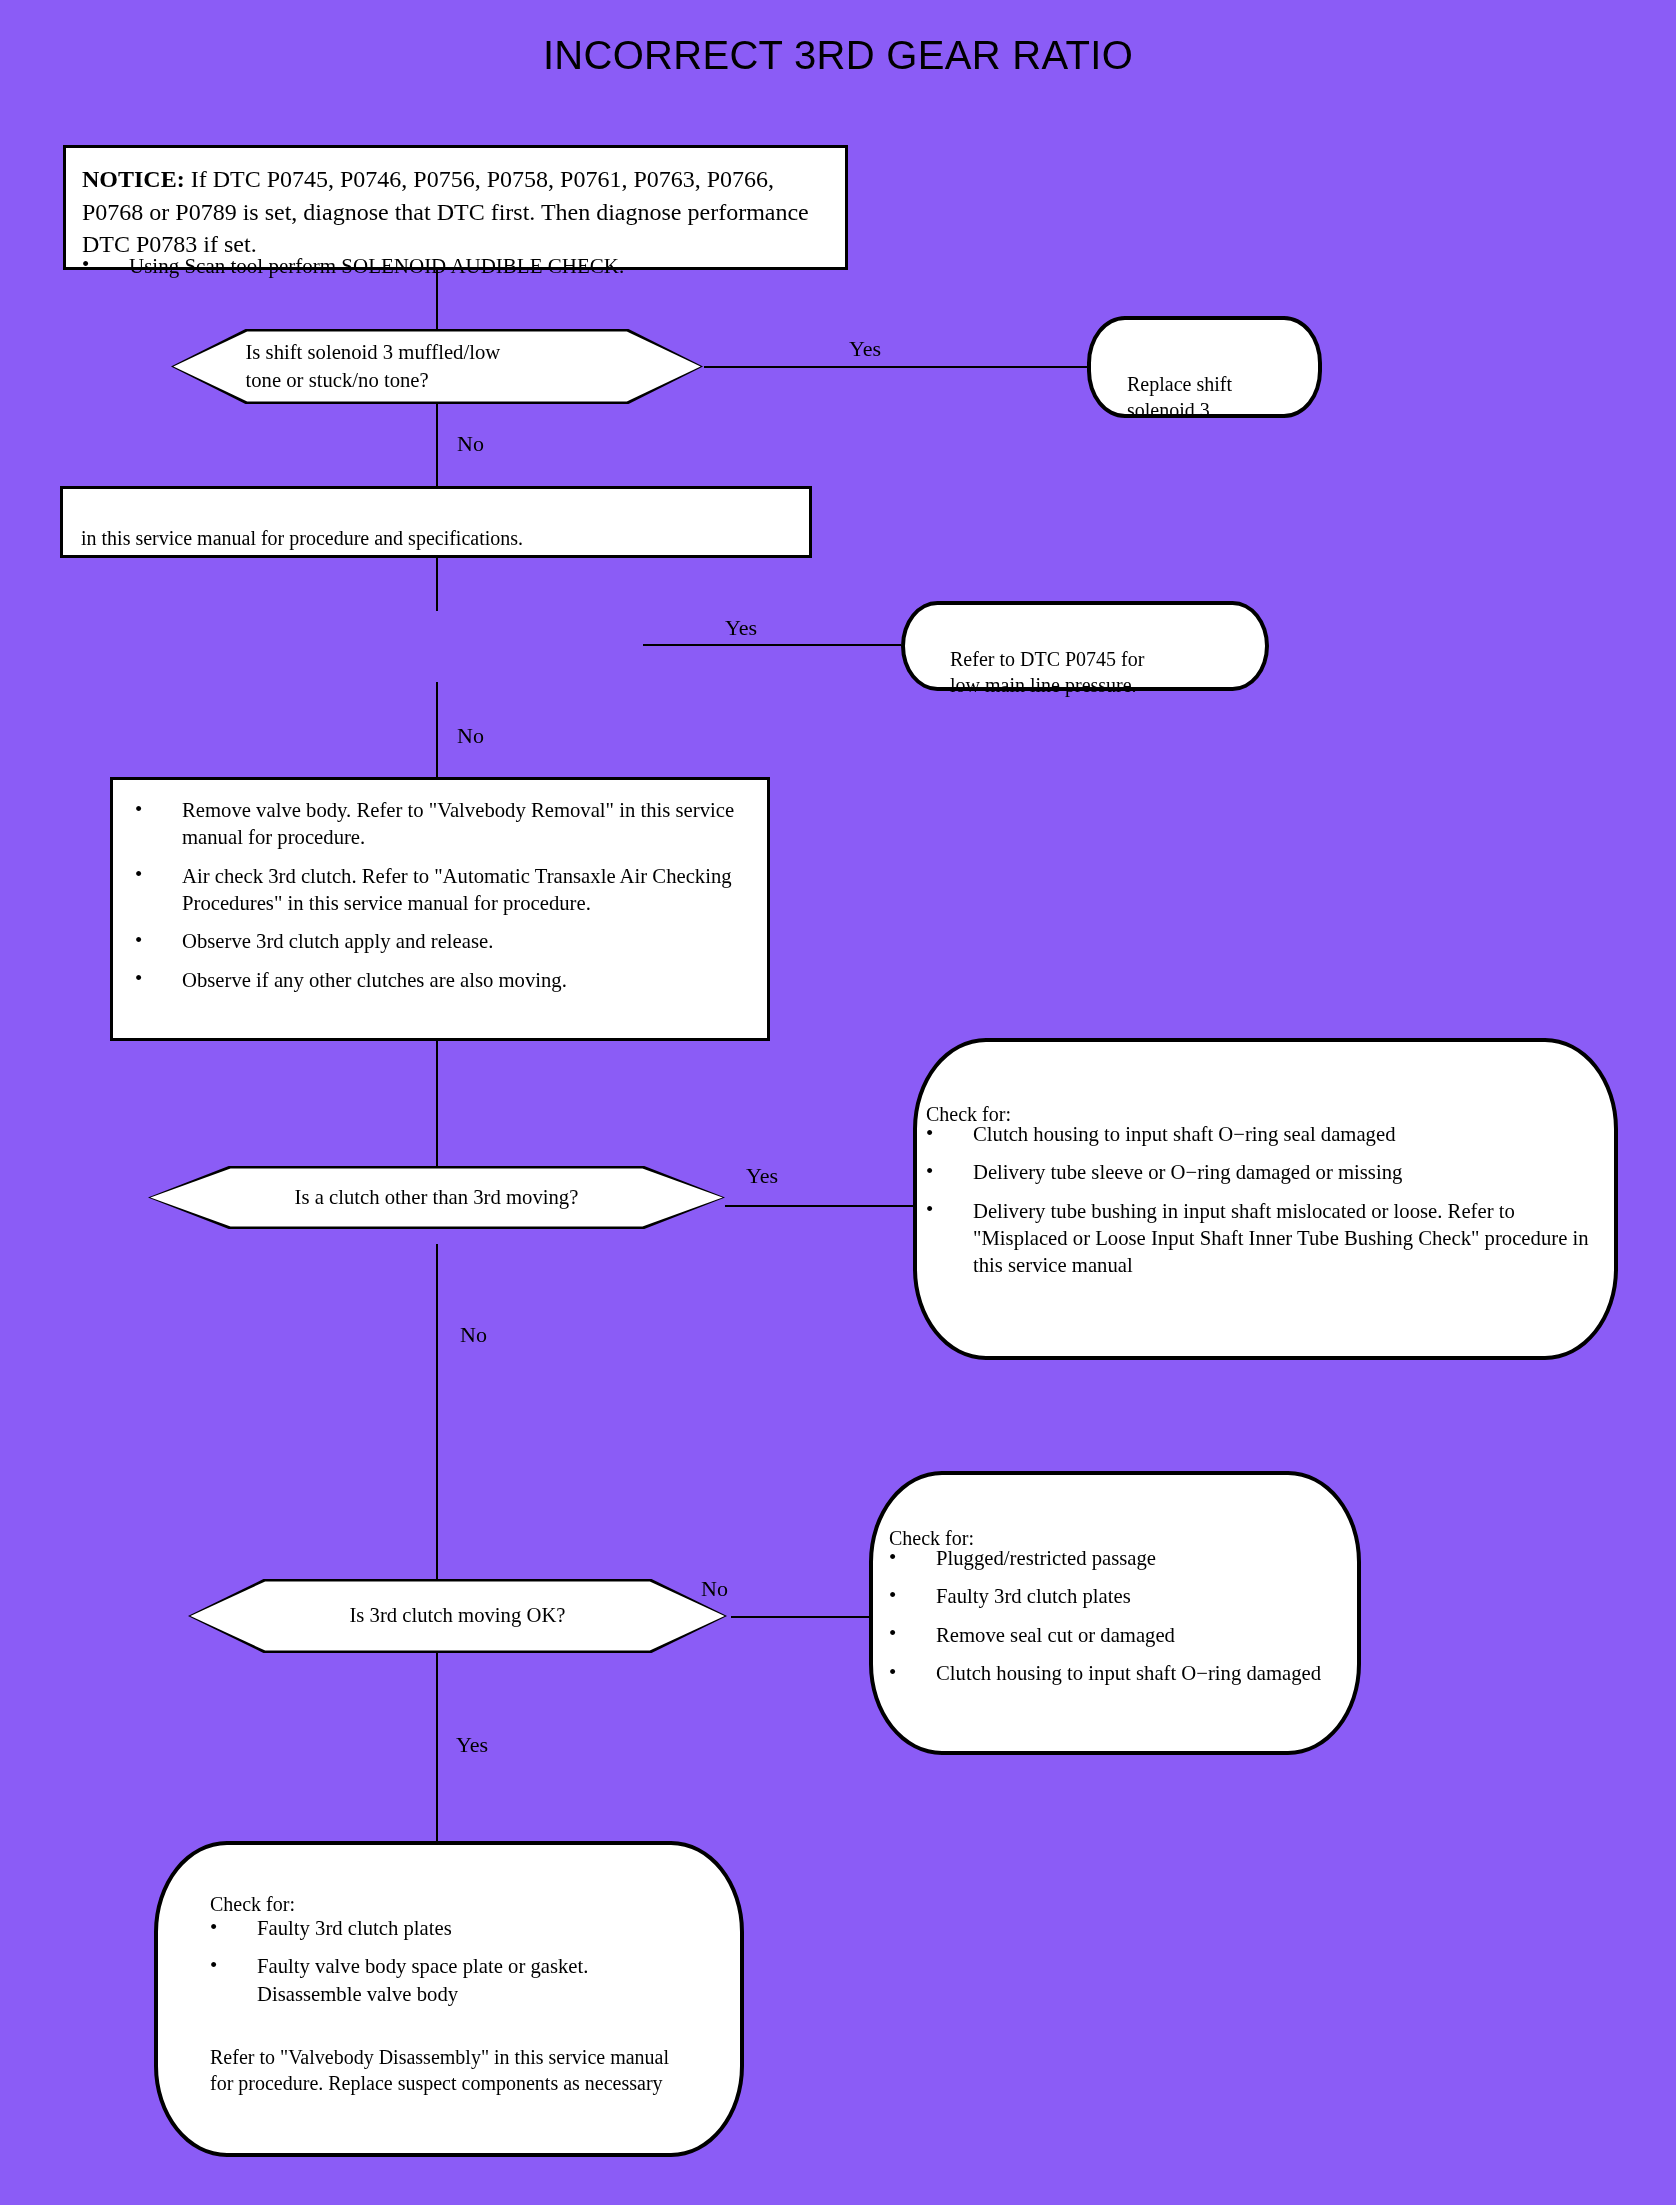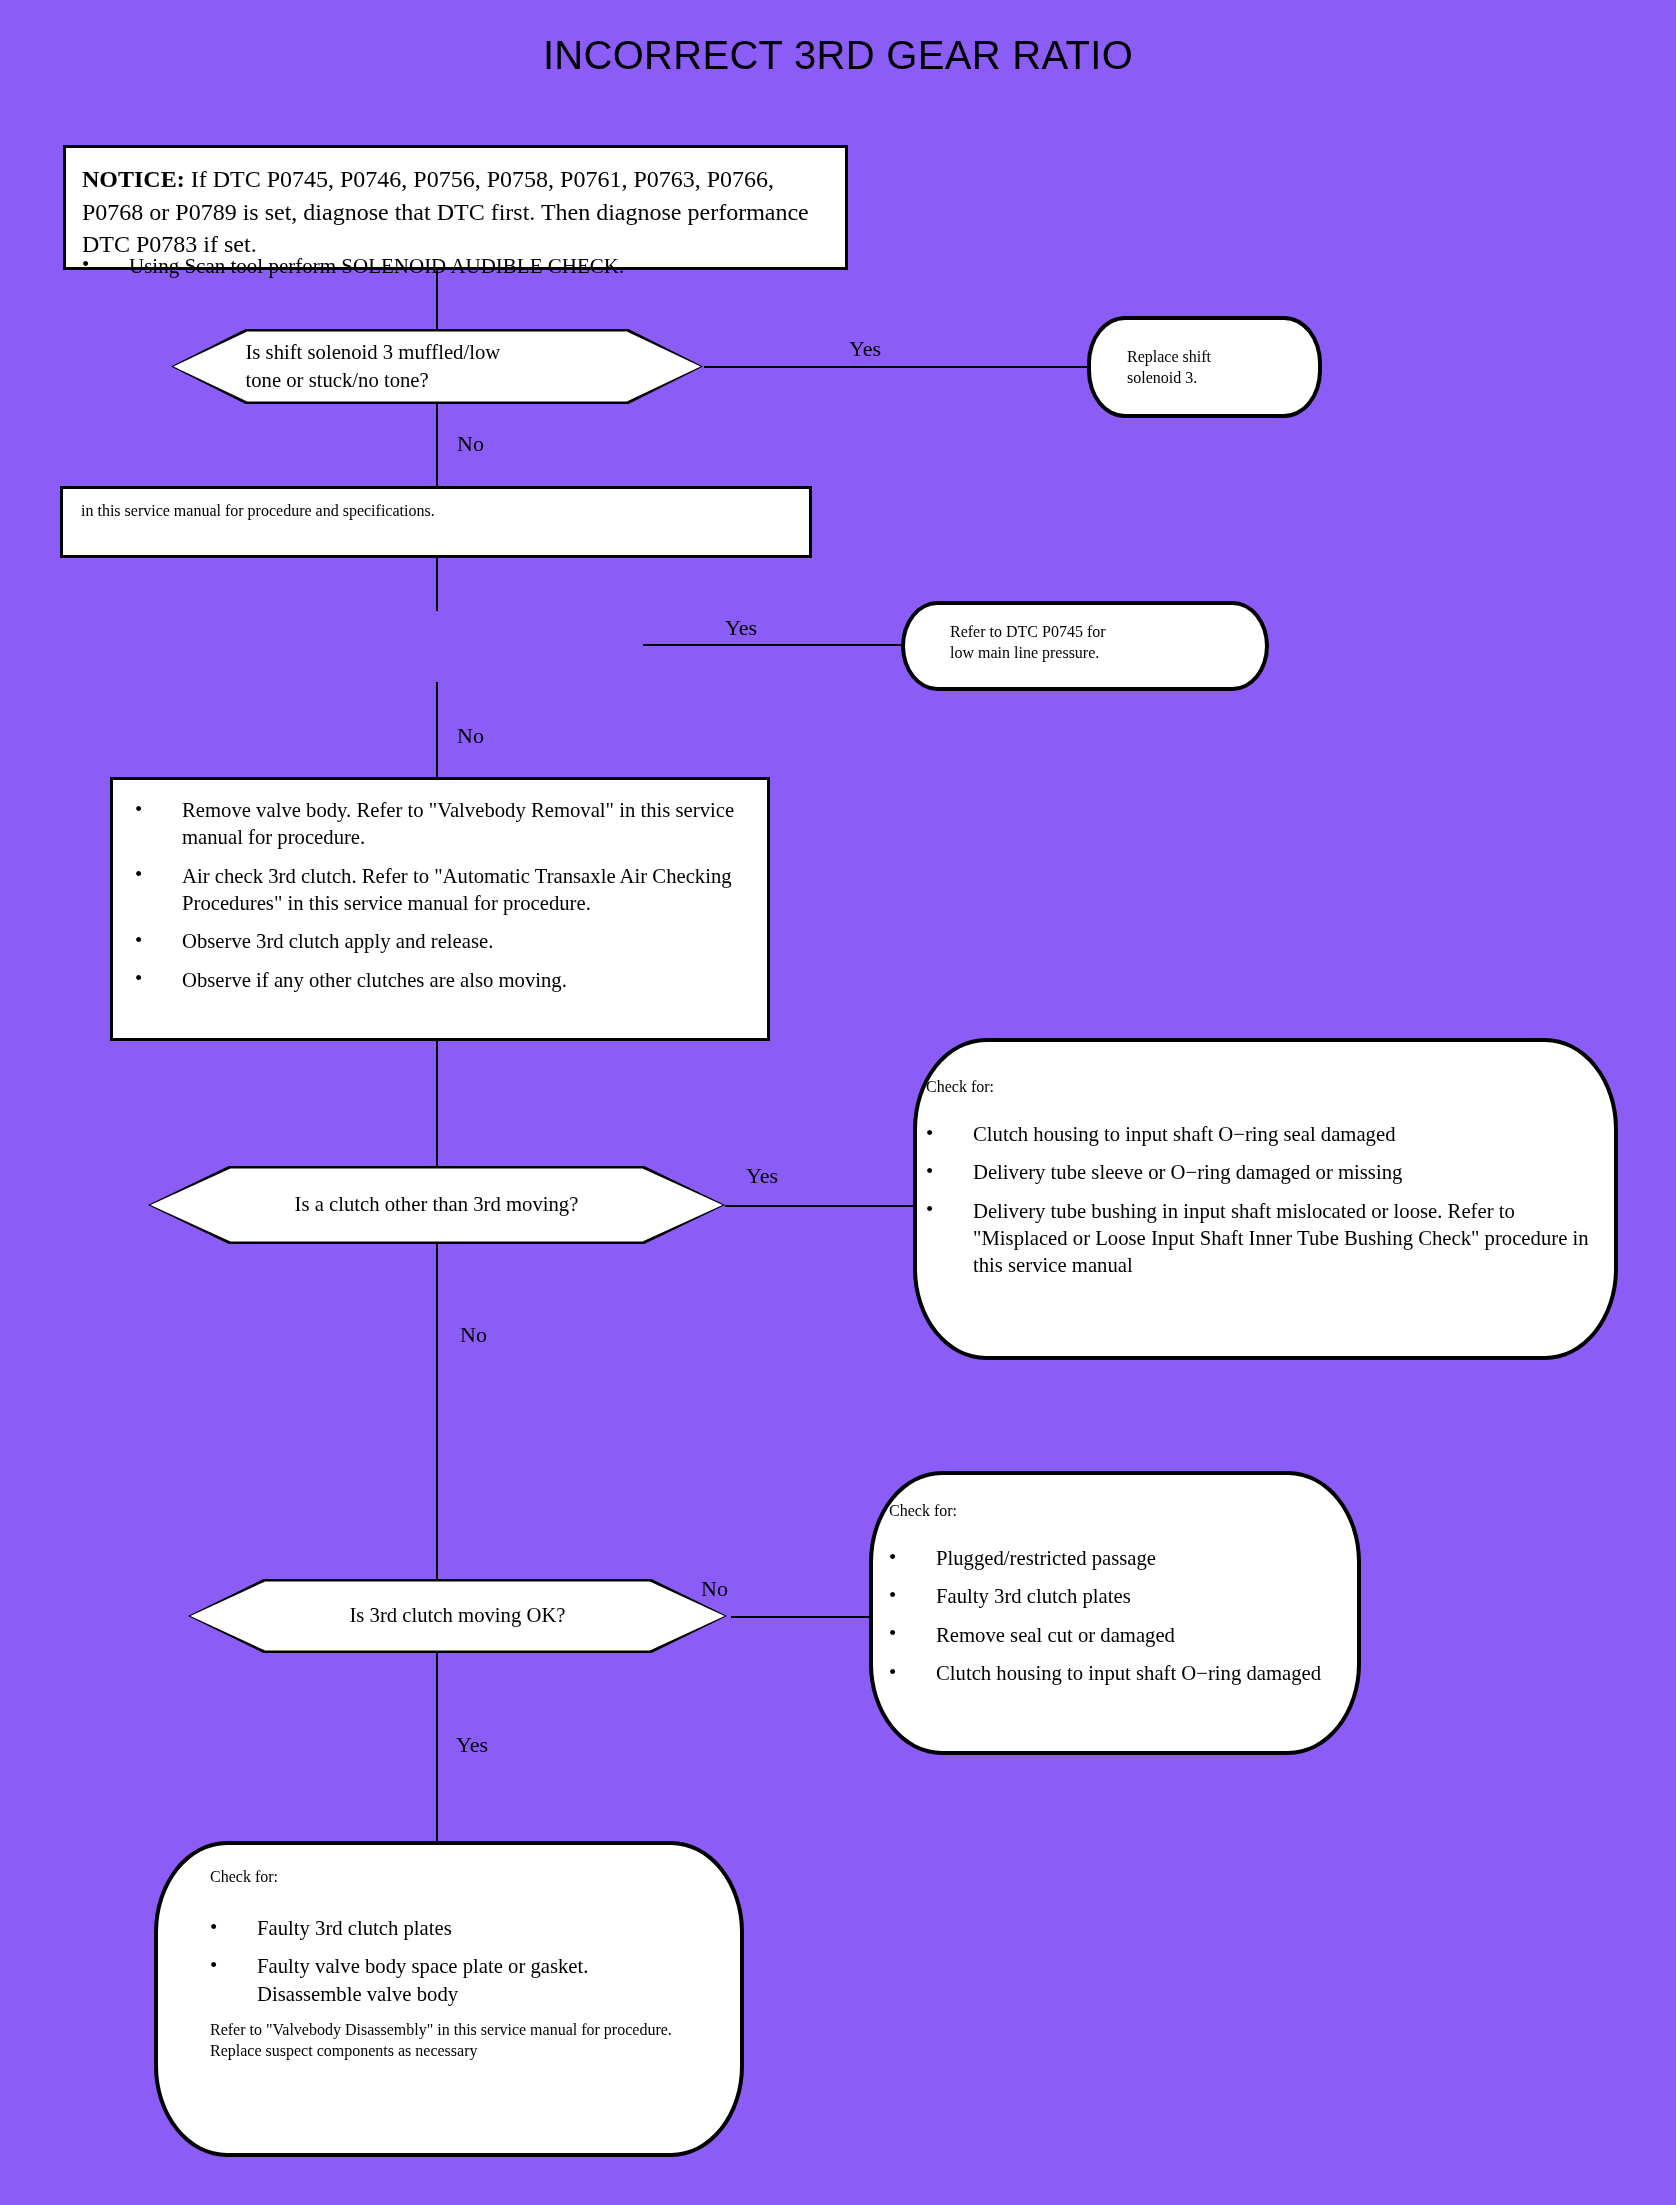--- a/index.html
+++ b/index.html
@@ -80,22 +80,23 @@
     justify-content: flex-start;
     padding-left: 14%;
     font-size: 20.7px;
     line-height: 1.32;
   }
   .hex.center-text .hex-text { justify-content: center; padding-left: 0; }
 
   
   .body-text {
     position: absolute;
-    font-size: 16px;
+    font-size: 20px;
     line-height: 1.32;
+    margin-top: 25px;
   }
   .notice-text {
     position: absolute;
     font-size: 24px;
     line-height: 1.36;
   }
   .notice-text b { font-weight: 700; }
 
   .bullet-list { list-style: none; margin: 0; padding: 0; }
   .bullet-list li {
@@ -210,21 +211,21 @@
       <span>Observe 3rd clutch apply and release.</span>
     </li>
     <li>
       <span class="bl">•</span>
       <span>Observe if any other clutches are also moving.</span>
     </li>
   </ul>
 
   <div class="vline" style="left:436px; top:1041px; height:128px;"></div>
 
-  <div class="hex center-text" style="left:148px; top:1166px; width:577px; height:78px;">
+  <div class="hex center-text" style="left:148px; top:1166px; width:577px; height:63px;">
     <div class="hex-fill"></div>
     <div class="hex-inner"></div>
     <div class="hex-text">
       <div>Is a clutch other than 3rd moving?</div>
     </div>
   </div>
 
   <div class="hline" style="left:725px; top:1205px; width:195px;"></div>
   <div class="edge-label" style="left:746px; top:1165px;">Yes</div>
 

